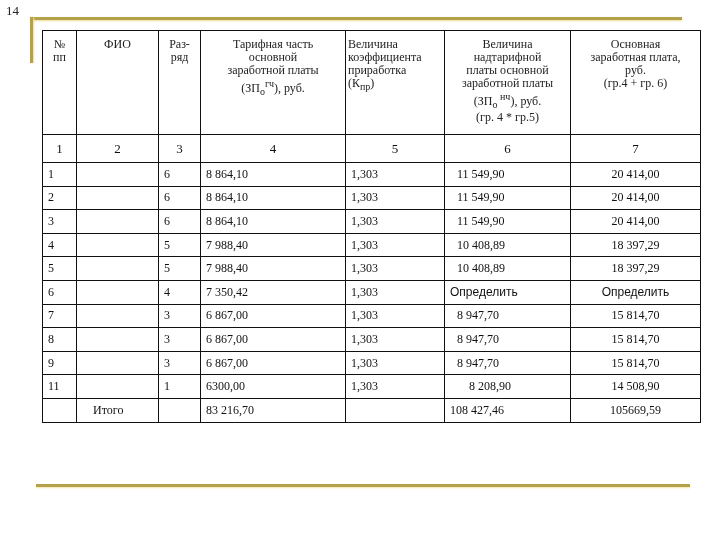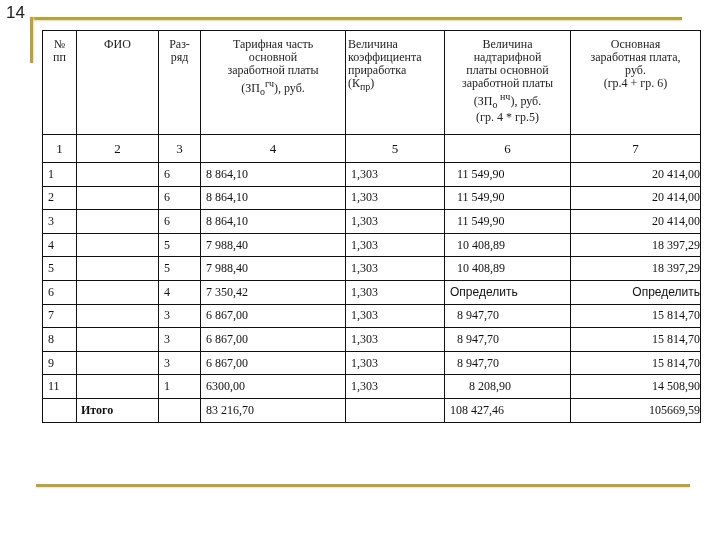--- a/index.html
+++ b/index.html
@@ -1,34 +1,34 @@
 <!DOCTYPE html>
 <html><head>
 <meta charset="utf-8">
 <style>
   html, body { margin:0; padding:0; background:#ffffff; }
   body { width:720px; height:540px; position:relative; overflow:hidden; font-family:"Liberation Serif", "DejaVu Serif", serif; color:#111; }
-  .page-num { position:absolute; left:6px; top:3px; font-family:Liberation Sans, sans-serif; font-size:17px; color:#222; }
+  .page-num { position:absolute; left:6px; top:3px; font-family:Liberation Serif, serif; font-size:13px; color:#222; }
   .gold-top { position:absolute; left:30px; top:17px; width:652px; height:3px; background:#b5a14a; box-shadow:0 1px 2px #e9dd9a; }
   .gold-left { position:absolute; left:30px; top:17px; width:3px; height:46px; background:#b5a14a; box-shadow:1px 0 2px #e9dd9a; }
   .gold-bottom { position:absolute; left:26px; top:484px; width:470px; height:3px; background:#b5a14a; box-shadow:0 1px 2px #f1e6a8; width:470px; }
   .gold-bottom { width:470px; }
   table { position:absolute; left:42px; top:30px; border-collapse:collapse; table-layout:fixed; }
   td, th { border:1px solid #111; padding:0; font-weight:normal; font-size:12px; line-height:13px; vertical-align:top; overflow:hidden; white-space:nowrap; }
   th { text-align:center; padding-top:7px; white-space:normal; color:#222; }
   th.left { text-align:left; padding-left:2px; }
   tr.hdr { height:104px; }
   tr.nums { height:28px; }
   tr.nums td { text-align:center; vertical-align:middle; font-size:13px; }
   tr.row { height:23.6px; }
   tr.row td { vertical-align:middle; padding-left:5px; font-size:12px; }
-  td.c { text-align:right; padding-left:0 !important;margin-top:41px; }
+  td.c { text-align:center; padding-left:0 !important;margin-top:41px; }
   td.sans { font-family:"Liberation Sans", sans-serif; }
   tr.total td { font-weight:normal; }
-  tr.total td.lbl { font-weight:bold; padding-left:4px; }
+  tr.total td.lbl { font-weight:normal; padding-left:16px; }
   sub, sup { font-size:10px; }
 </style>
 </head>
 <body>
 
 <div class="page-num">14</div>
 <div class="gold-top"></div>
 <div class="gold-left"></div>
 <div class="gold-bottom" style="width:654px;left:36px;"></div>
 

